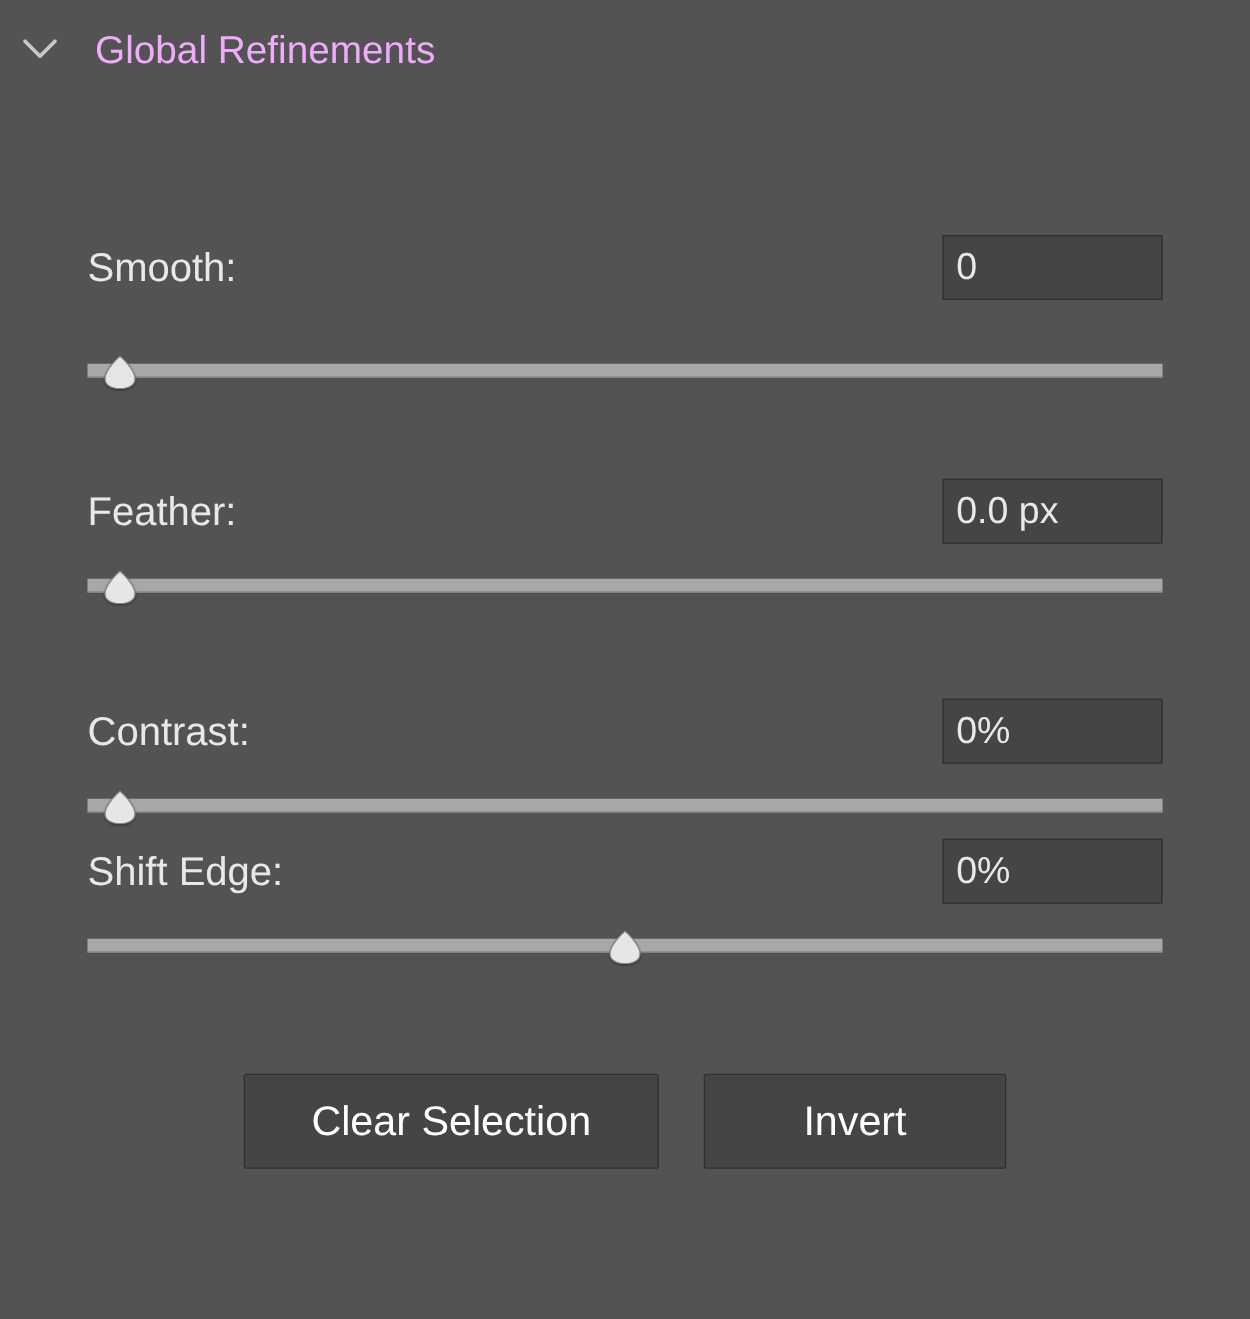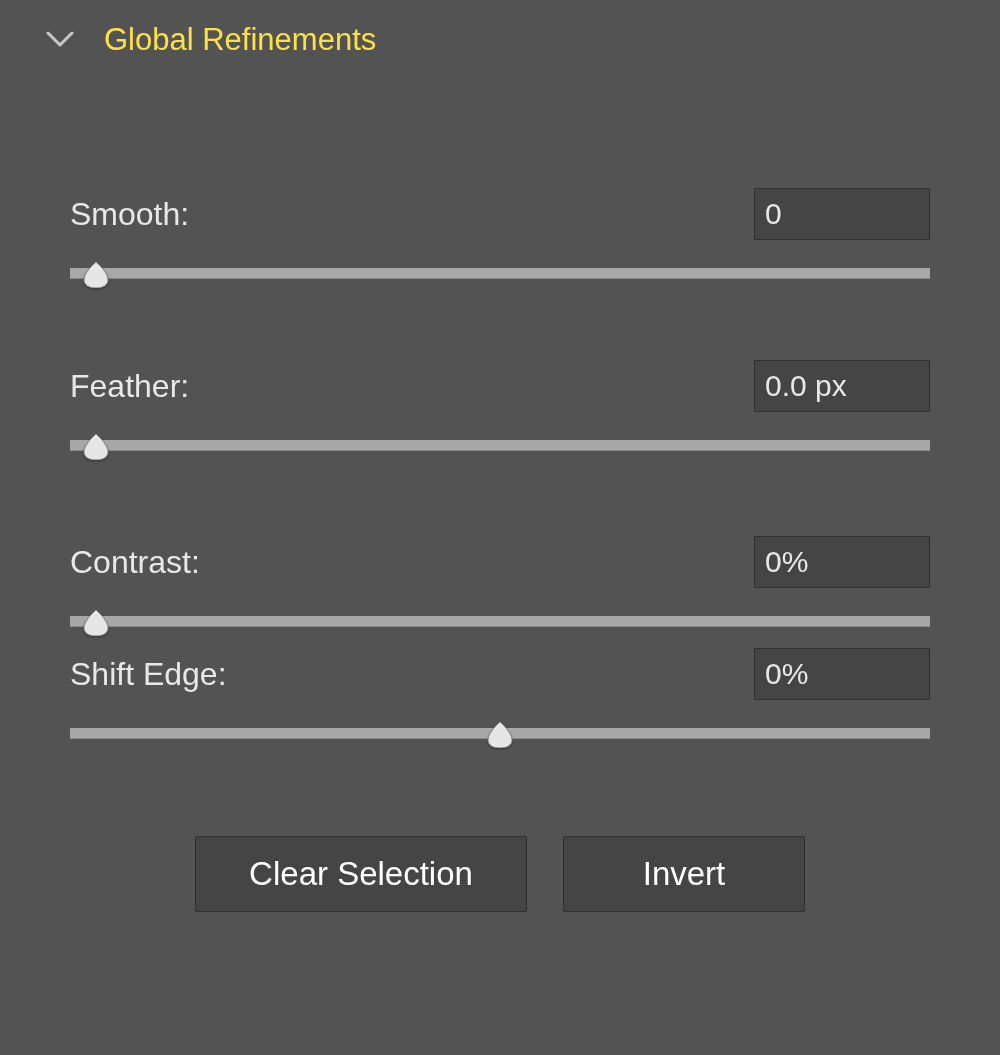--- a/index.html
+++ b/index.html
@@ -14,24 +14,24 @@
       font-family: -apple-system, BlinkMacSystemFont, "Segoe UI", Arial, sans-serif;
       color: #e8e8e8;
       overflow: hidden;
     }
     .panel {
       padding: 22px 0 0 0;
     }
     .section-header {
       display: flex;
       align-items: center;
-      padding-left: 46px;
+      padding-left: 18px;
       font-size: 31px;
       font-weight: 400;
-      color: #fde047;
+      color: #f0abfc;
       cursor: pointer;
     }
     .chevron {
       margin-right: 30px;
       display: inline-flex;
       align-items: center;
       justify-content: center;
     }
     .chevron svg {
       width: 28px;
@@ -39,20 +39,21 @@
     }
     .controls {
       padding: 0 70px 0 70px;
     }
     .control-row {
       display: flex;
       flex-direction: column;
     }
     .control-row.row-smooth {
       margin-top: 130px;
+      gap: 23px;
     }
     .control-row.row-feather {
       margin-top: 60px;
     }
     .control-row.row-contrast {
       margin-top: 64px;
     }
     .control-row.row-shiftedge {
     }
     .label-value {

